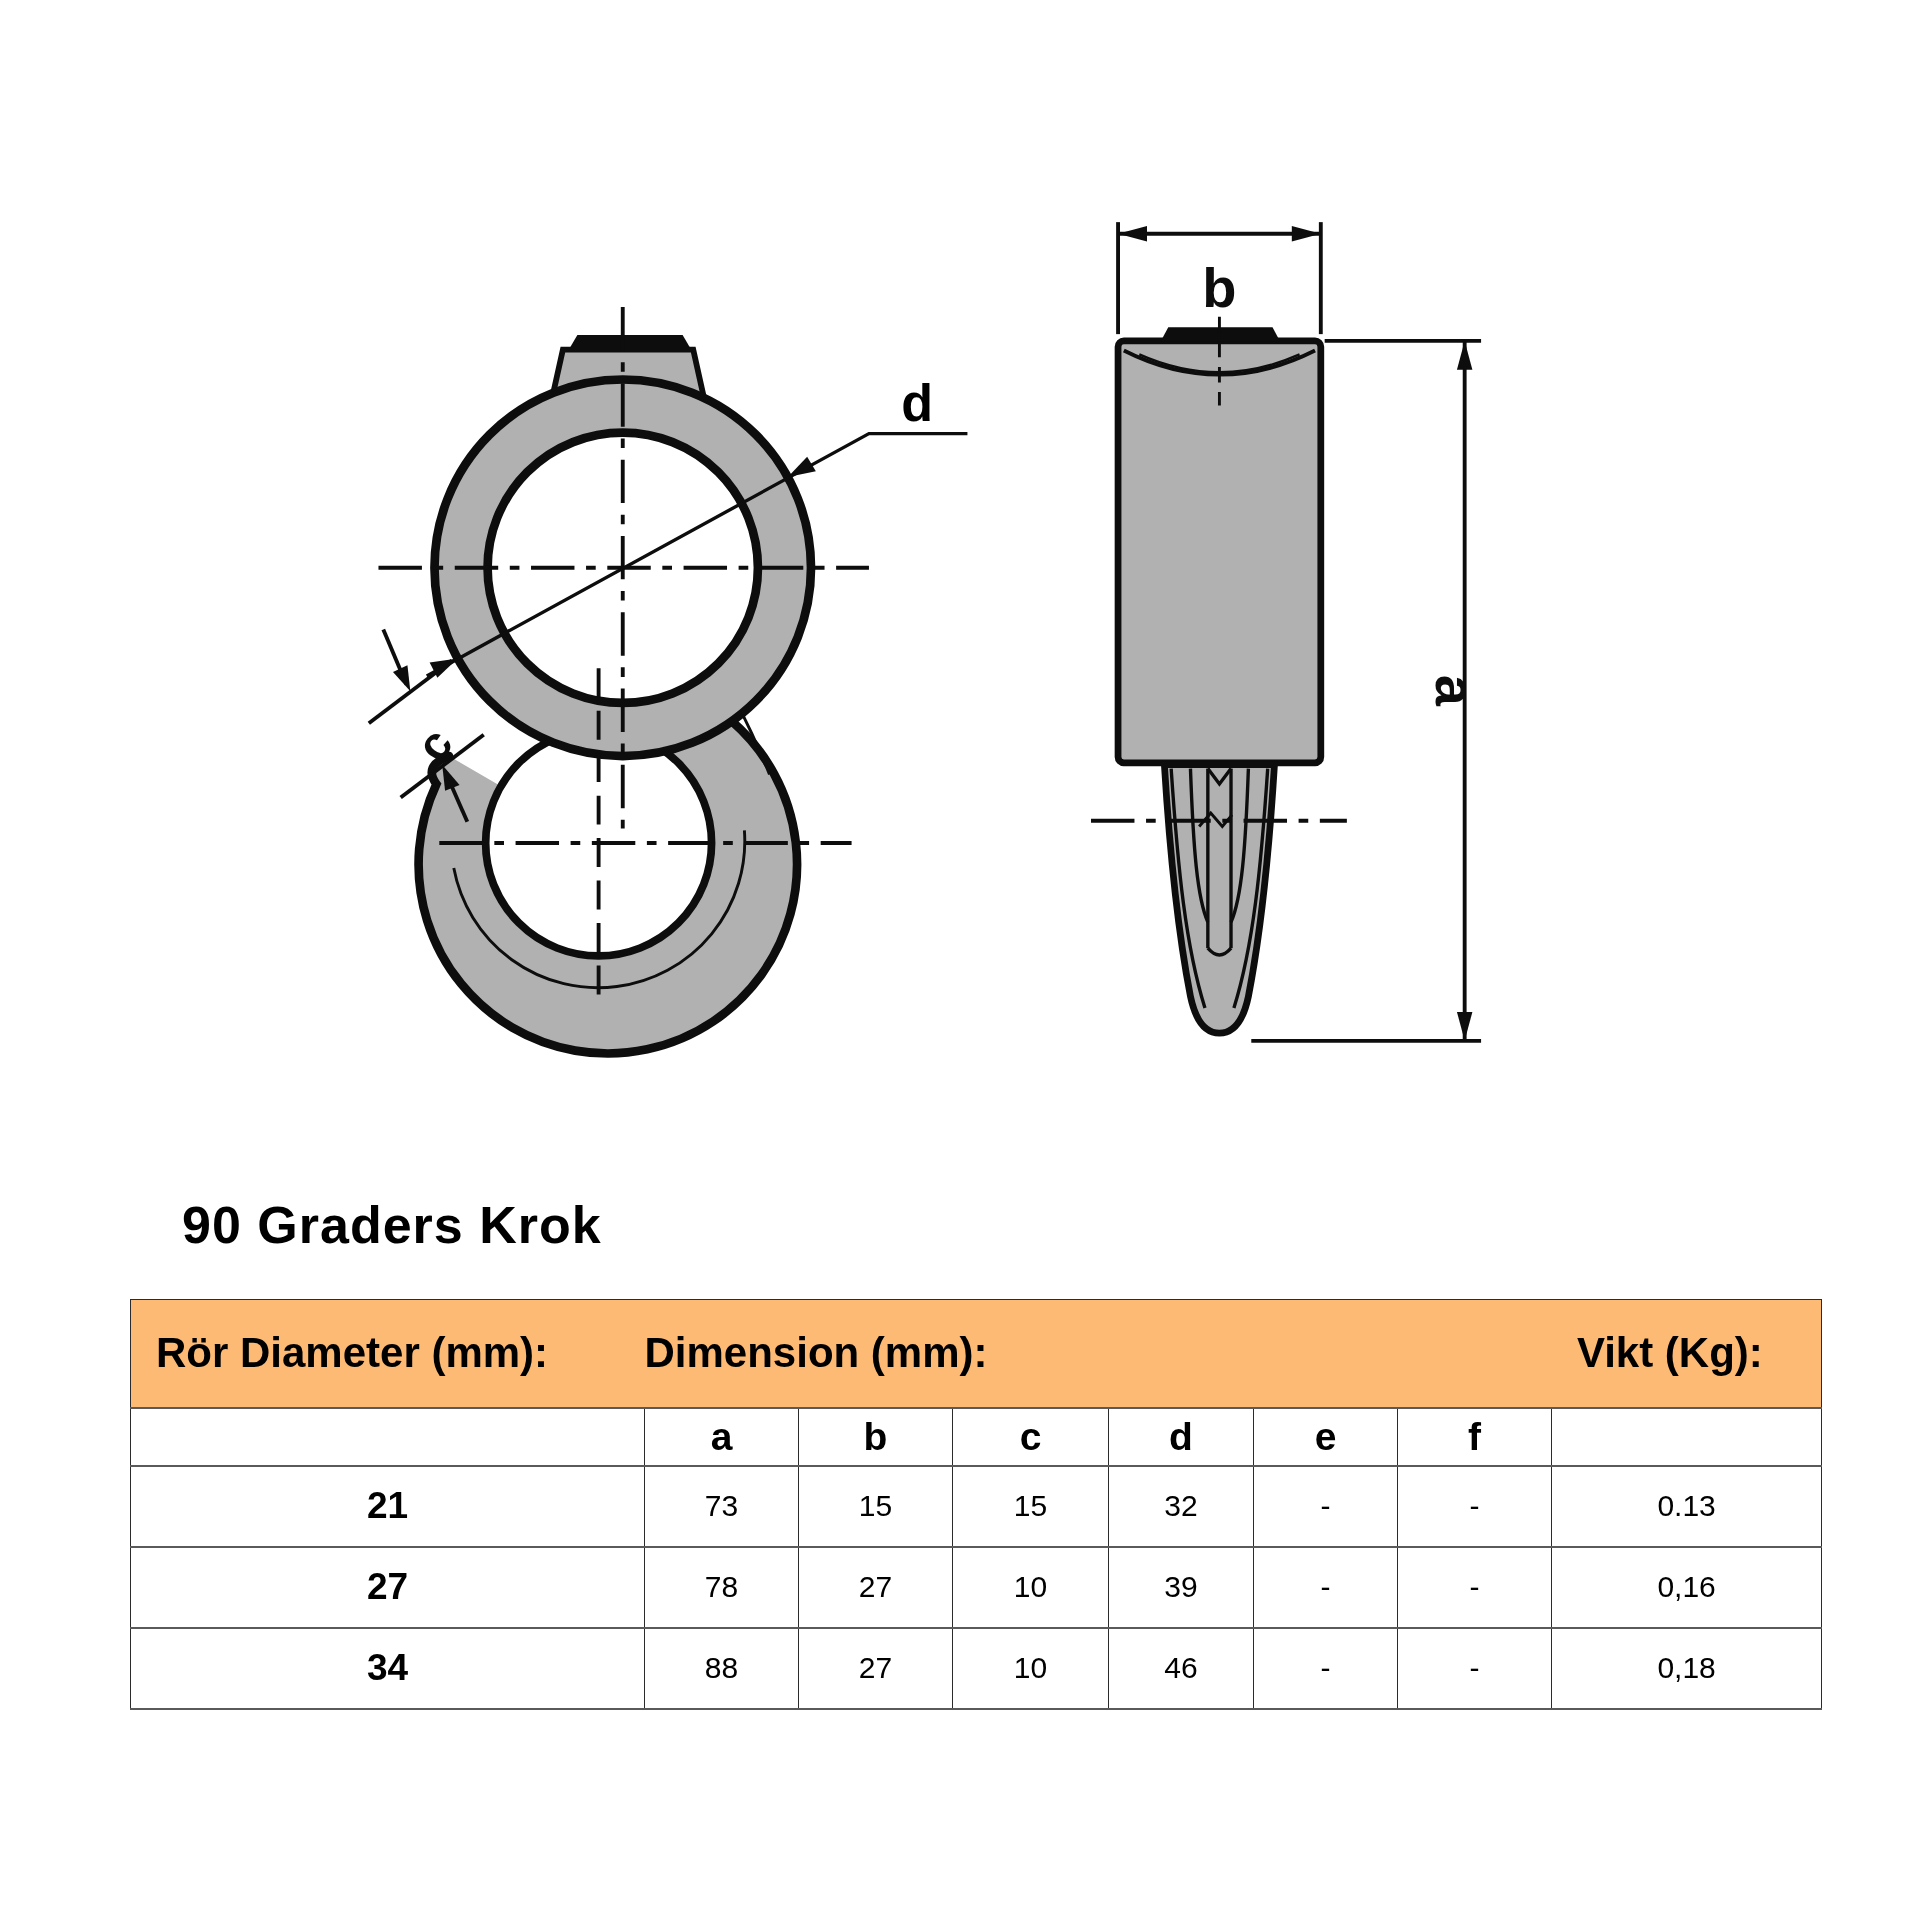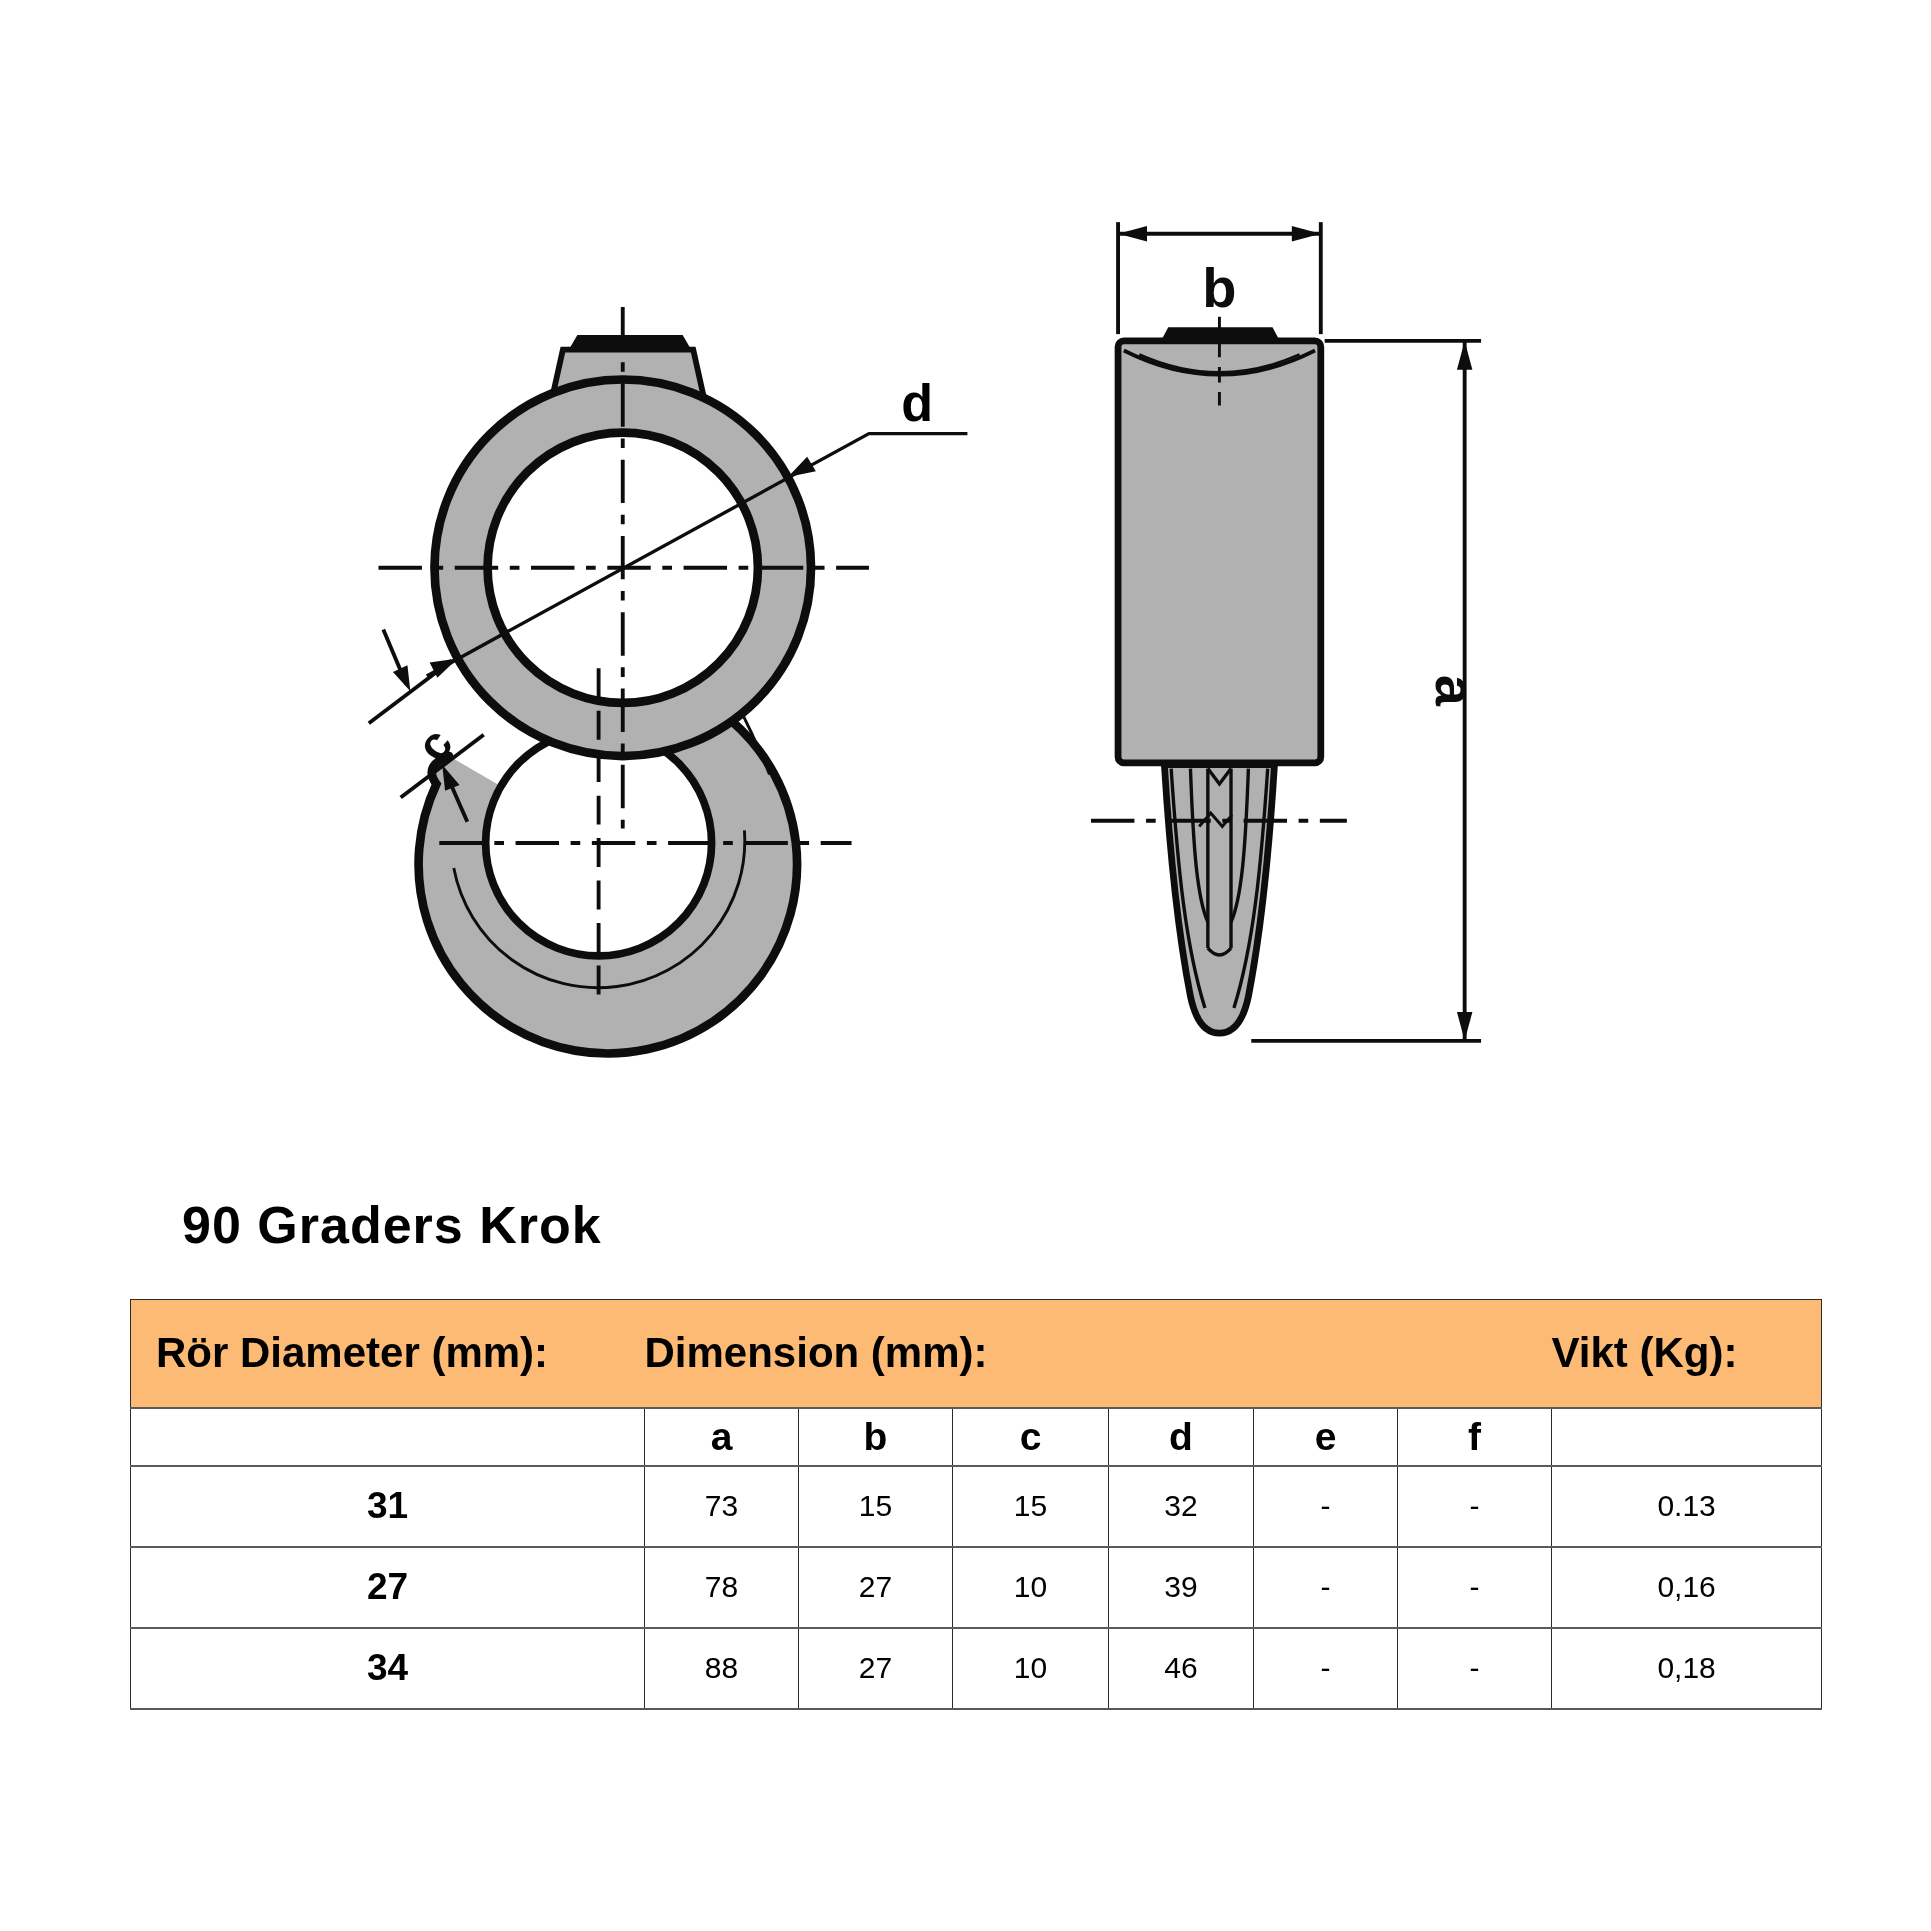--- a/index.html
+++ b/index.html
@@ -12,21 +12,21 @@
   #title{
     position:absolute;left:135px;top:1195px;font-size:52px;font-weight:bold;
     letter-spacing:1px;
     margin-left:47px;
   }
   #spec-table-wrap{position:absolute;left:130px;top:1299px;width:1691px;}
   table.spec{border-collapse:collapse;width:1691px;table-layout:fixed;}
   tr.orange-header{background:#fdba74;height:108px;}
   tr.orange-header td{font-size:42px;font-weight:bold;padding:0;border:none;}
   tr.orange-header .hdr-left{padding-left:25px;}
-  tr.orange-header .hdr-right{text-align:left;padding-right:33px;}
+  tr.orange-header .hdr-right{text-align:center;padding-right:33px;}
   tr.sub-header{height:58px;}
   tr.sub-header td{font-size:39px;font-weight:bold;text-align:center;}
   tbody.rows tr{height:81px;}
   tbody.rows td{font-size:30px;text-align:center;font-weight:normal;}
   tbody.rows td.rowhead{font-weight:bold;font-size:37px;}
   td.bordered, tr.sub-header td, tbody.rows td{
     border-left:1.9px solid #2b2b2b;border-right:1.9px solid #2b2b2b;
     border-top:2.9px solid #5a5a5a;border-bottom:2.9px solid #5a5a5a;
   }
   table.spec{border:1.9px solid #2b2b2b;}
@@ -149,21 +149,21 @@
           <td>b</td>
           <td>c</td>
           <td>d</td>
           <td>e</td>
           <td>f</td>
           <td></td>
         </tr>
     </thead>
     <tbody class="rows">
         <tr>
-          <td class="rowhead">31</td>
+          <td class="rowhead">21</td>
           <td>73</td>
           <td>15</td>
           <td>15</td>
           <td>32</td>
           <td>-</td>
           <td>-</td>
           <td>0.13</td>
         </tr>
         <tr>
           <td class="rowhead">27</td>

